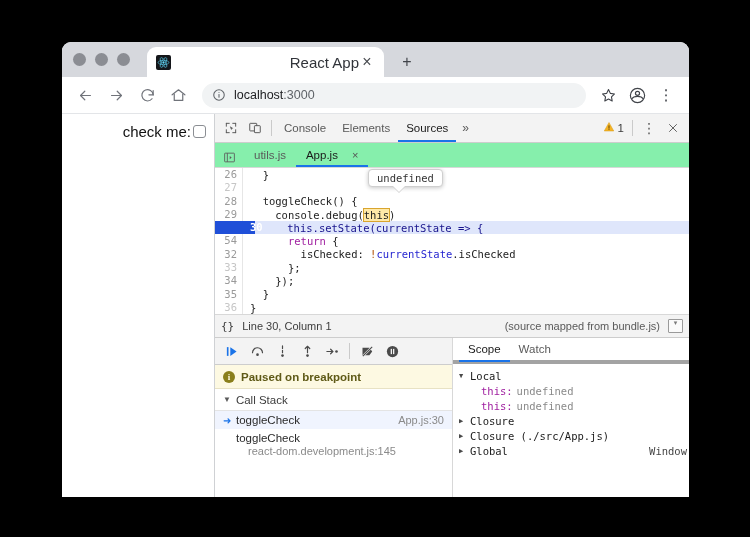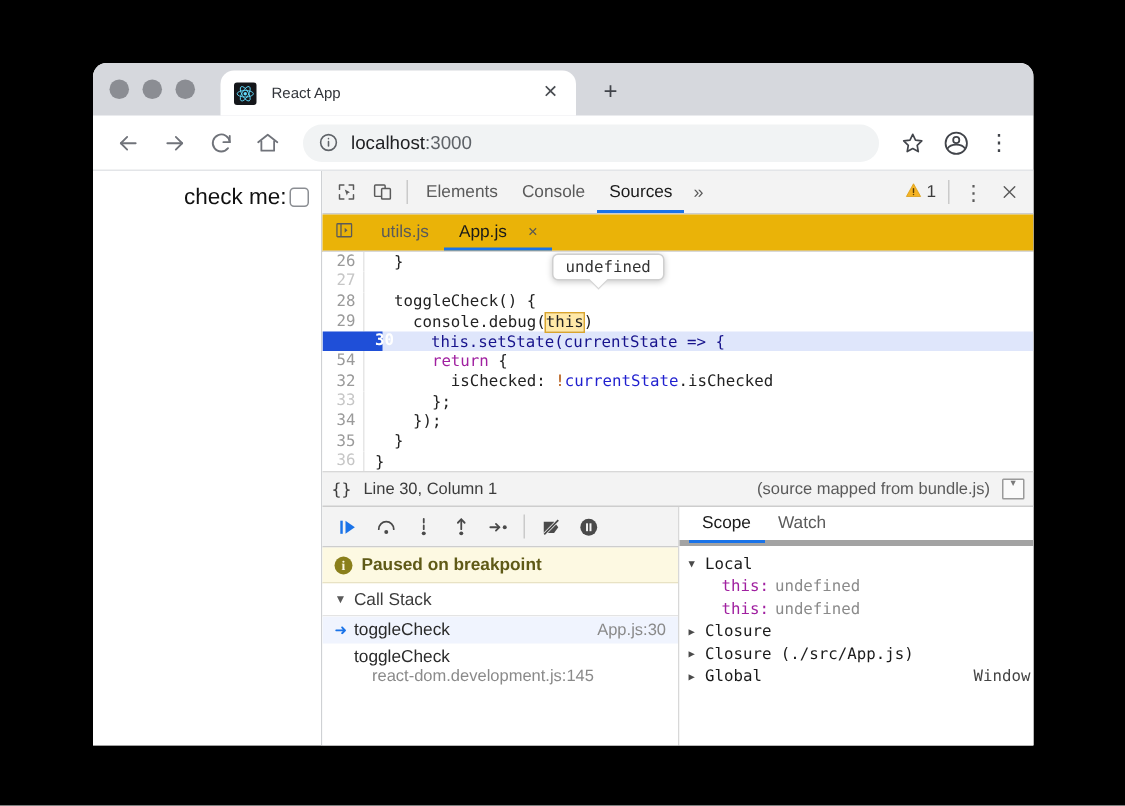--- a/index.html
+++ b/index.html
@@ -23,22 +23,22 @@
   .tab{
     position:absolute;left:85px;bottom:0;width:237px;height:30px;
     background:#fff;border-radius:9px 9px 0 0;
     display:flex;align-items:center;padding:0 9px;box-sizing:border-box;
   }
   .favicon{
     width:15px;height:15px;border-radius:2px;background:#14161a;
     display:flex;align-items:center;justify-content:center;flex:none;
   }
   .tab-title{
-    margin-left:10px;font-size:10px;color:#31343a;
-    white-space:nowrap;overflow:hidden;flex:1;
+    margin-left:10px;font-size:15px;color:#31343a;
+    white-space:nowrap;overflow:hidden;flex:1;text-align:right;
   }
   .tab-close{
     width:16px;height:16px;flex:none;display:flex;
     align-items:center;justify-content:center;color:#4a4d52;
   }
   .newtab{
     position:absolute;left:334px;bottom:4px;width:22px;height:22px;
     display:flex;align-items:center;justify-content:center;color:#41444a;
   }
 
@@ -93,22 +93,22 @@
   .dt-tab{
     font-size:11.5px;color:#5a5a5a;padding:0 8px;height:28px;
     display:flex;align-items:center;white-space:nowrap;
   }
   .dt-tab.active{color:#1a1a1a;box-shadow:inset 0 -2px 0 #1a73e8;}
   .chev{font-size:12px;color:#5a5a5a;padding:0 6px;}
   .spacer{flex:1;}
   .warnbadge{display:flex;align-items:center;gap:3px;font-size:11.5px;color:#3c3c3c;padding-right:4px;}
 
   .dt-subtabs{
-    height:25px;flex:none;background:#eab308;border-bottom:1px solid #d8d8d8;
-    display:flex;align-items:flex-start;padding-left:3px;box-sizing:border-box;
+    height:25px;flex:none;background:#86efac;border-bottom:1px solid #d8d8d8;
+    display:flex;align-items:flex-end;padding-left:3px;box-sizing:border-box;
   }
   .nav-toggle{
     width:22px;height:20px;display:flex;align-items:center;
     justify-content:center;color:#5a5a5a;flex:none;margin-right:4px;
   }
   .file-tab{
     font-size:11.5px;color:#5a5a5a;padding:0 10px;height:24px;
     display:flex;align-items:center;gap:6px;white-space:nowrap;
   }
   .file-tab.active{color:#1a1a1a;box-shadow:inset 0 -2px 0 #1a73e8;gap:14px;}
@@ -325,22 +325,22 @@
               <path d="M10 9l6 3.4-2.6.9-1 2.7z" fill="currentColor" stroke="none"></path>
             </svg>
         </div>
         <div class="dt-icobtn">
           <svg width="14" height="14" viewBox="0 0 24 24" fill="none" stroke="currentColor" stroke-width="1.7">
               <rect x="3" y="4" width="12" height="13" rx="1"></rect>
               <rect x="11" y="8" width="10" height="12" rx="1" fill="#f3f3f3"></rect>
             </svg>
         </div>
         <div class="vdiv"></div>
+        <div class="dt-tab">Console</div>
         <div class="dt-tab">Elements</div>
-        <div class="dt-tab">Console</div>
         <div class="dt-tab active">Sources</div>
         <div class="chev">»</div>
         <div class="spacer"></div>
         <div class="warnbadge">
           <span>
             <svg width="12" height="12" viewBox="0 0 24 24">
                 <path d="M12 3l9.5 17h-19z" fill="#f5b324" stroke="#d79b12" stroke-width="1"></path>
                 <path d="M12 9.5v5" stroke="#5a3f05" stroke-width="1.9" stroke-linecap="round"></path>
                 <circle cx="12" cy="17.2" r="1" fill="#5a3f05"></circle>
               </svg>

